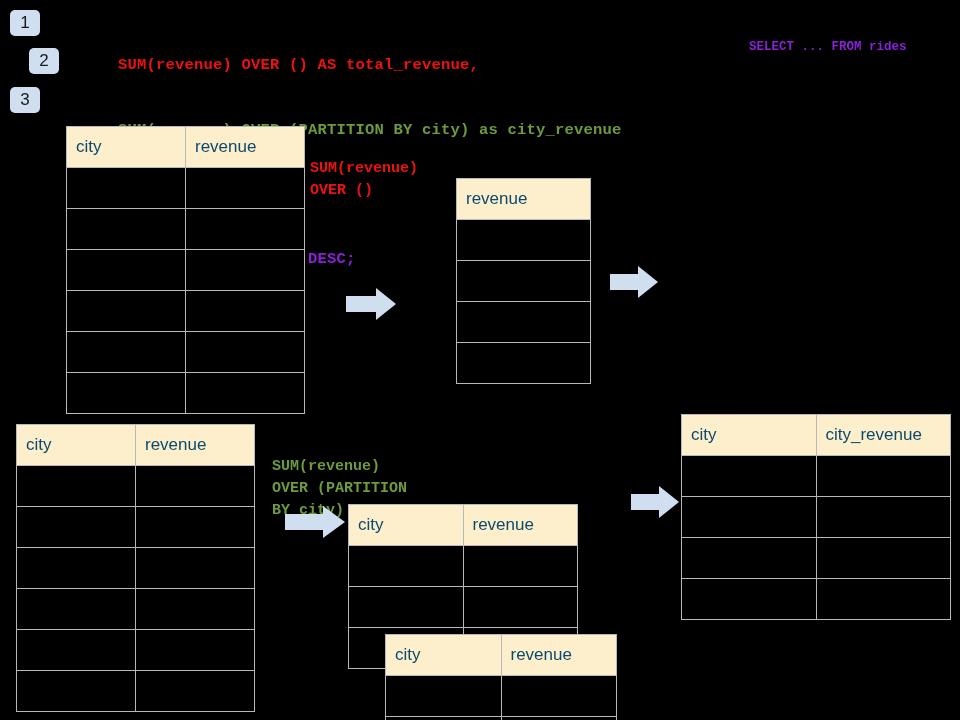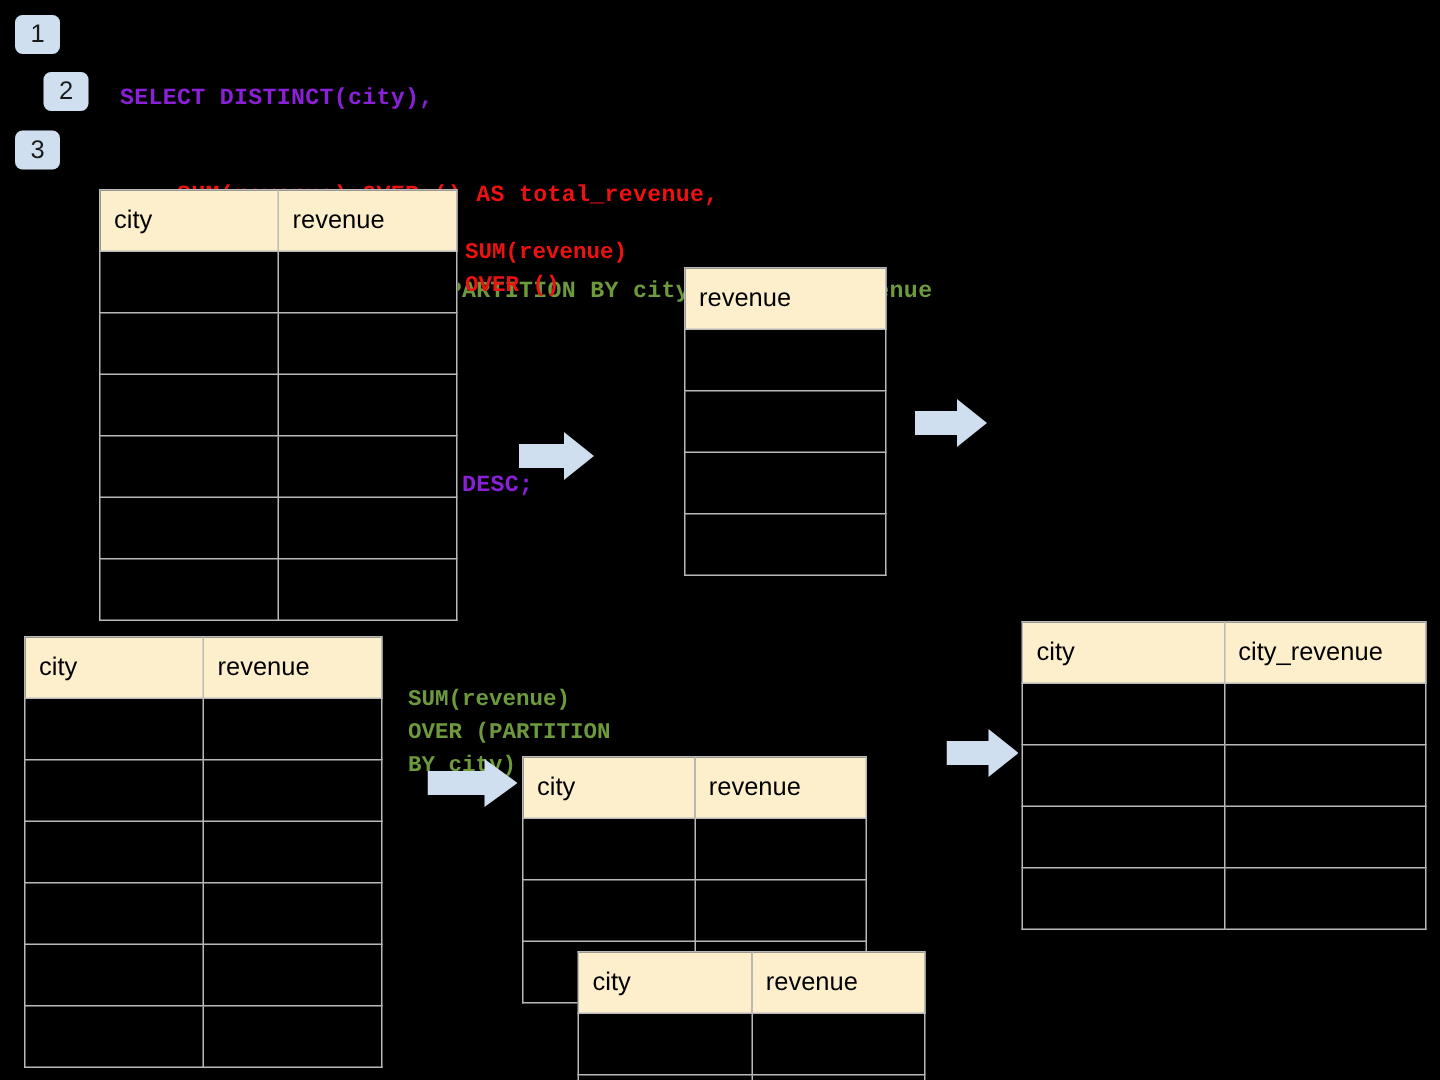--- a/index.html
+++ b/index.html
@@ -87,21 +87,21 @@
   }
   .tbl th, .tbl td {
     border: 1px solid #b9b9b9;
     padding: 0 0 0 9px;
     margin: 0;
     text-align: left;
     font-family: "Liberation Sans", sans-serif;
   }
   .tbl th {
     background: #fdeecc;
-    color: #000000;
+    color: #0c4a6e;
     font-size: 17px;
     font-weight: normal;
     height: 40px;
   }
   .tbl td {
     background: #000000;
     height: 40px;
   }
 
   
@@ -112,27 +112,27 @@
 </head>
 <body>
 
 <div id="canvas">
 
   <div class="badge" style="left:10px; top:10px;">1</div>
   <div class="badge" style="left:29px; top:48px;">2</div>
   <div class="badge" style="left:10px; top:87px;">3</div>
 
   <div class="sql-block" style="left:80px; top:12px;">
-    <div class="sql-line c-purple">SELECT DISTINCT(city),</div>
     <div class="sql-line c-red">    SUM(revenue) OVER () AS total_revenue,</div>
     <div class="sql-line c-green">    SUM(revenue) OVER (PARTITION BY city) as city_revenue</div>
     <div class="sql-line c-purple">  FROM rides</div>
     <div class="sql-line c-purple">  ORDER by city_revenue DESC;</div>
   </div>
 
+  <div class="side-note" style="left:749px; top:38px;">SELECT ... FROM rides</div>
 
   <div class="annot red" style="left:310px; top:138px;">SUM(revenue)
 OVER ()</div>
 
   <div class="annot green" style="left:272px; top:436px;">SUM(revenue)
 OVER (PARTITION
 BY city)</div>
 
   <table class="tbl" style="left:66px; top:126px; width:239px;">
     <colgroup>

